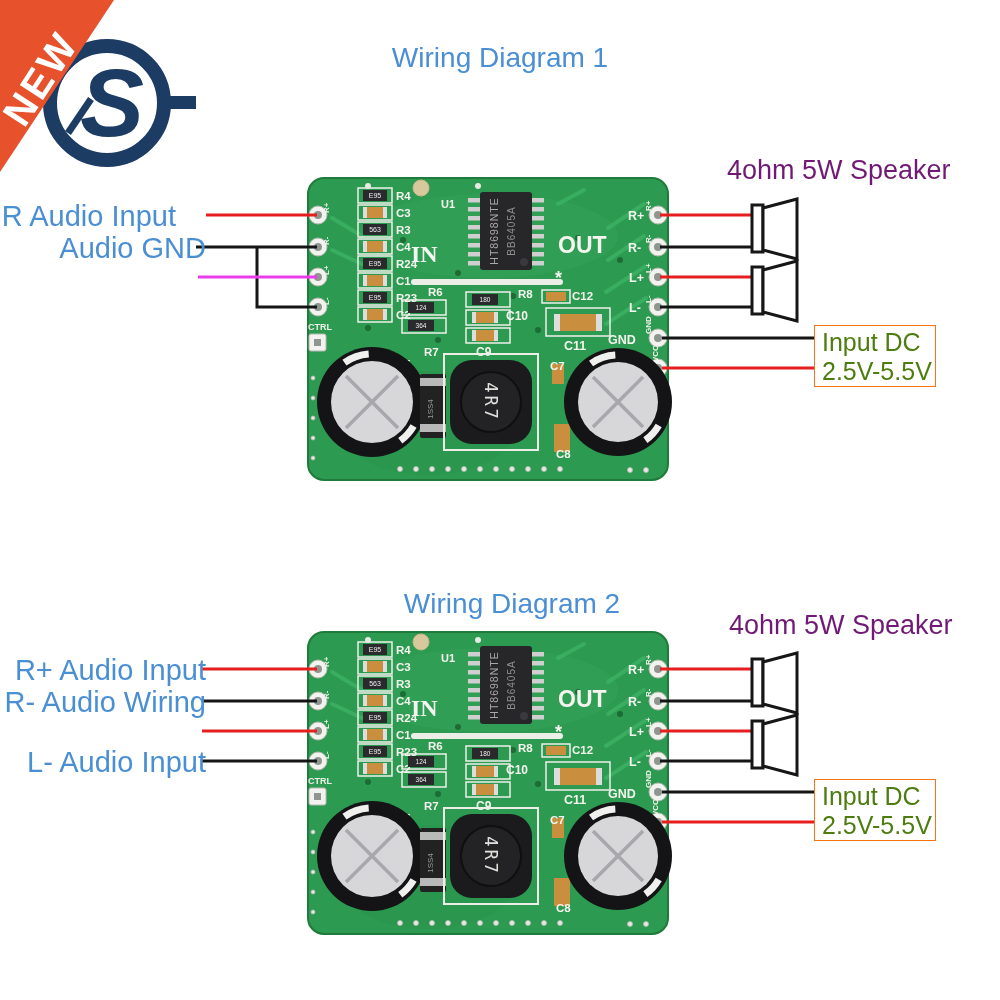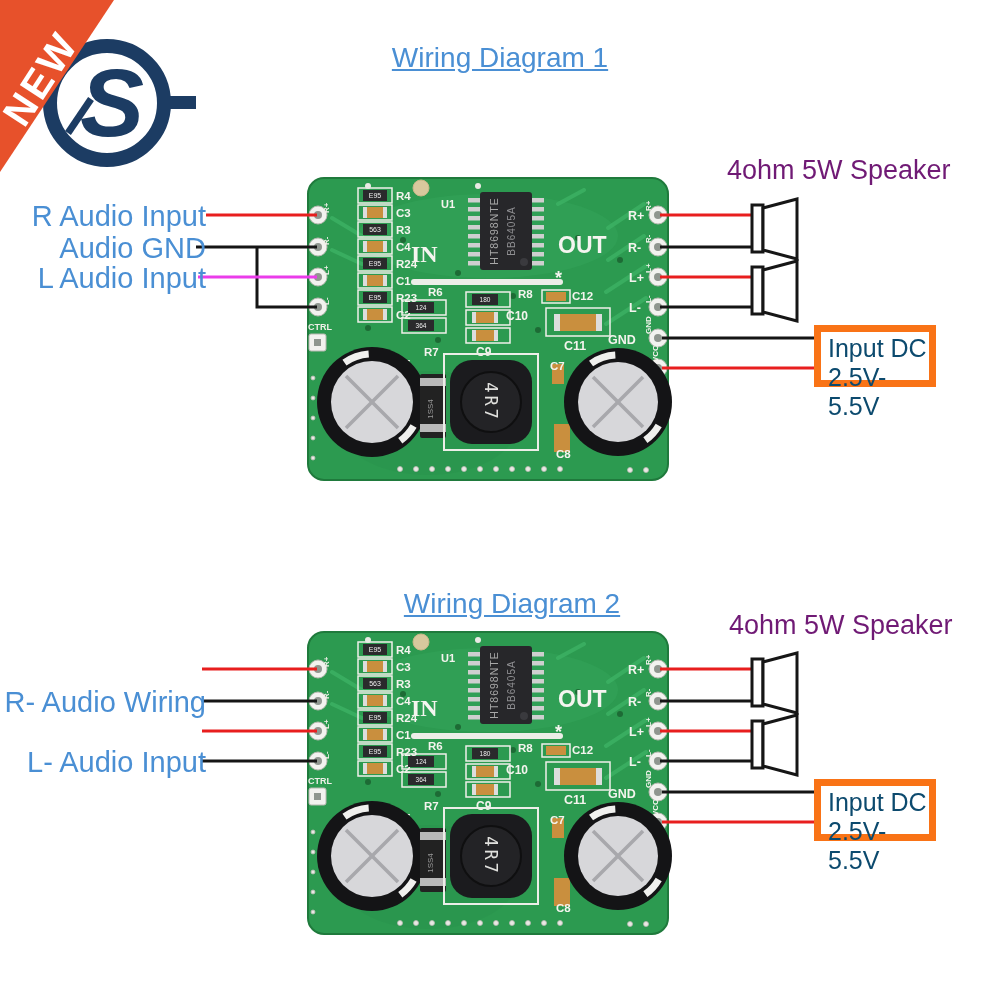--- a/index.html
+++ b/index.html
@@ -1,24 +1,24 @@
 <!DOCTYPE html>
 <html><head>
 <meta charset="utf-8">
 <style>
   html,body{margin:0;padding:0;background:#ffffff;}
   #stage{position:relative;width:1000px;height:1000px;background:#fff;overflow:hidden;
          font-family:"Liberation Sans",sans-serif;}
   svg{position:absolute;left:0;top:0;}
   .abs{position:absolute;}
-  .title{width:1000px;text-align:center;font-size:28px;color:#4a8fd4;text-decoration:underline;}
+  .title{width:1000px;text-align:center;font-size:28px;color:#4a8fd4;}
   .spk-label{font-size:27px;color:#701a75;white-space:nowrap;}
   .in-label{font-size:29px;color:#4a8fd4;white-space:nowrap;text-align:right;}
-  .dc-box{box-sizing:border-box;width:122px;height:62px;border:7px solid #f97316;
-          background:#fff;padding:2px 0 0 7px;font-size:25px;line-height:29px;color:#0c4a6e;}
+  .dc-box{box-sizing:border-box;width:122px;height:62px;border:1px solid #f97316;
+          background:#fff;padding:2px 0 0 7px;font-size:25px;line-height:29px;color:#4d7c0f;}
 </style>
 </head>
 <body>
 
 <div id="stage">
 
 <svg width="1000" height="1000" viewBox="0 0 1000 1000" xmlns="http://www.w3.org/2000/svg">
   <defs>
 
     <g id="pcb">
@@ -326,24 +326,24 @@
   <use href="#harness" xlink:href="#harness"></use>
   <use href="#harness" xlink:href="#harness" y="454"></use>
 </svg>
 
 <div class="abs title" style="top:42px;">Wiring Diagram 1</div>
 <div class="abs title" style="top:588px;margin-left:12px;">Wiring Diagram 2</div>
 
 <div class="abs spk-label" style="left:727px;top:155px;">4ohm 5W Speaker</div>
 <div class="abs spk-label" style="left:729px;top:610px;">4ohm 5W Speaker</div>
 
-<div class="abs in-label" style="right:794px;top:200px;">R Audio Input</div>
+<div class="abs in-label" style="right:824px;top:200px;">R Audio Input</div>
 <div class="abs in-label" style="right:794px;top:232px;margin-left:17px;">Audio GND</div>
-<div class="abs in-label" style="right:794px;top:262px;">L Audio Input</div>
-
+
+<div class="abs in-label" style="right:794px;top:654px;">R+ Audio Input</div>
 <div class="abs in-label" style="right:794px;top:686px;">R- Audio Wiring</div>
 <div class="abs in-label" style="right:794px;top:746px;margin-left:32px;">L- Audio Input</div>
 
 <div class="abs dc-box" style="left:814px;top:325px;">
   <div>Input DC</div>
   <div>2.5V-5.5V</div>
 </div>
 <div class="abs dc-box" style="left:814px;top:779px;">
   <div>Input DC</div>
   <div>2.5V-5.5V</div>

